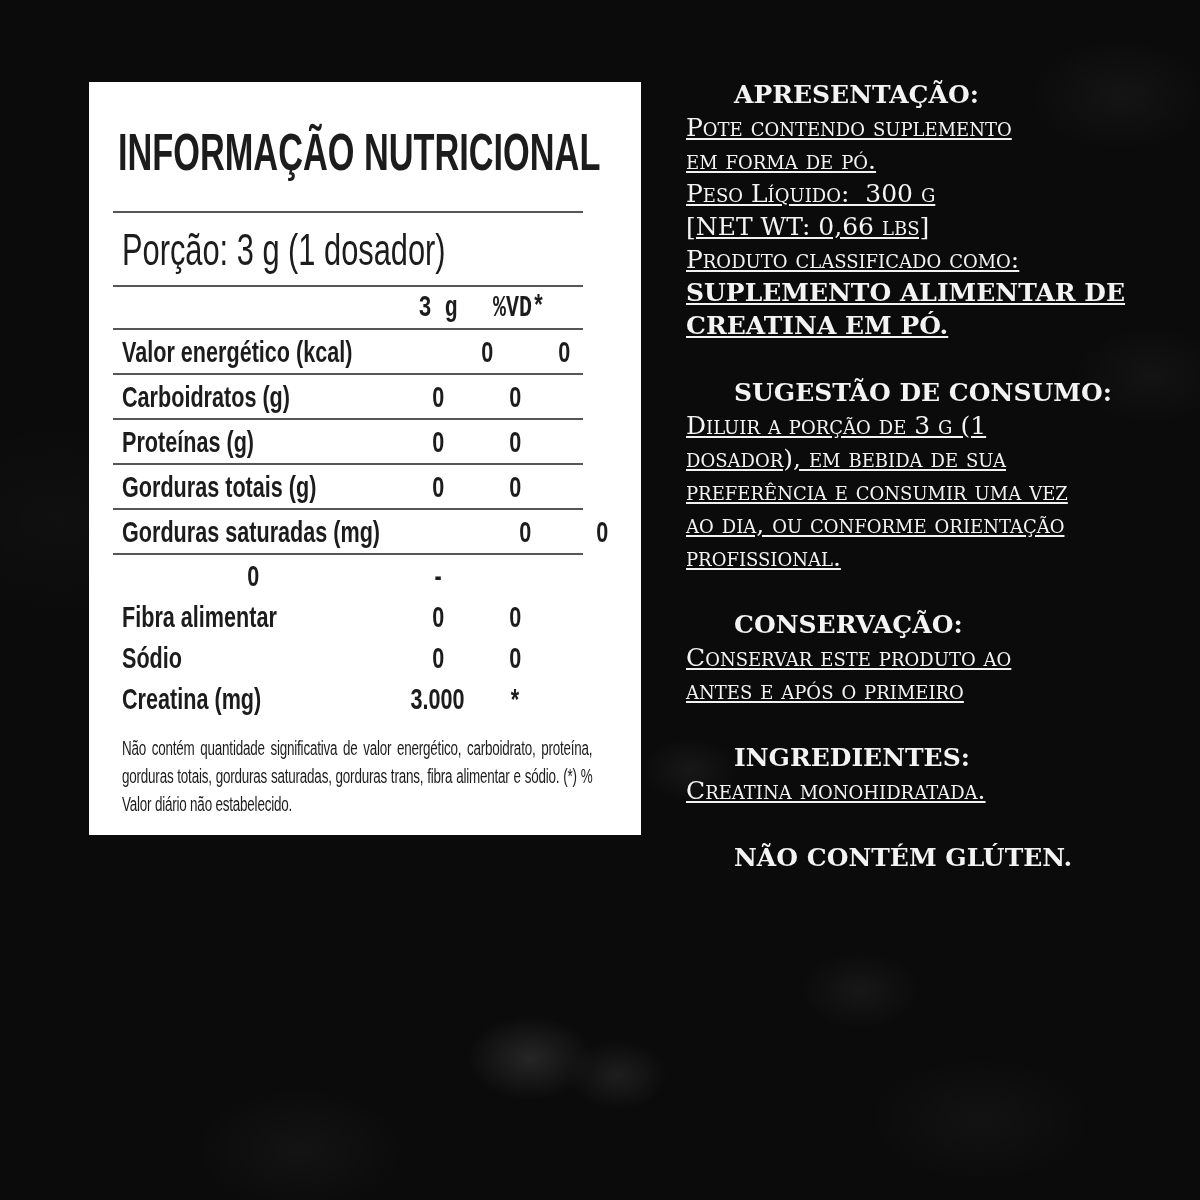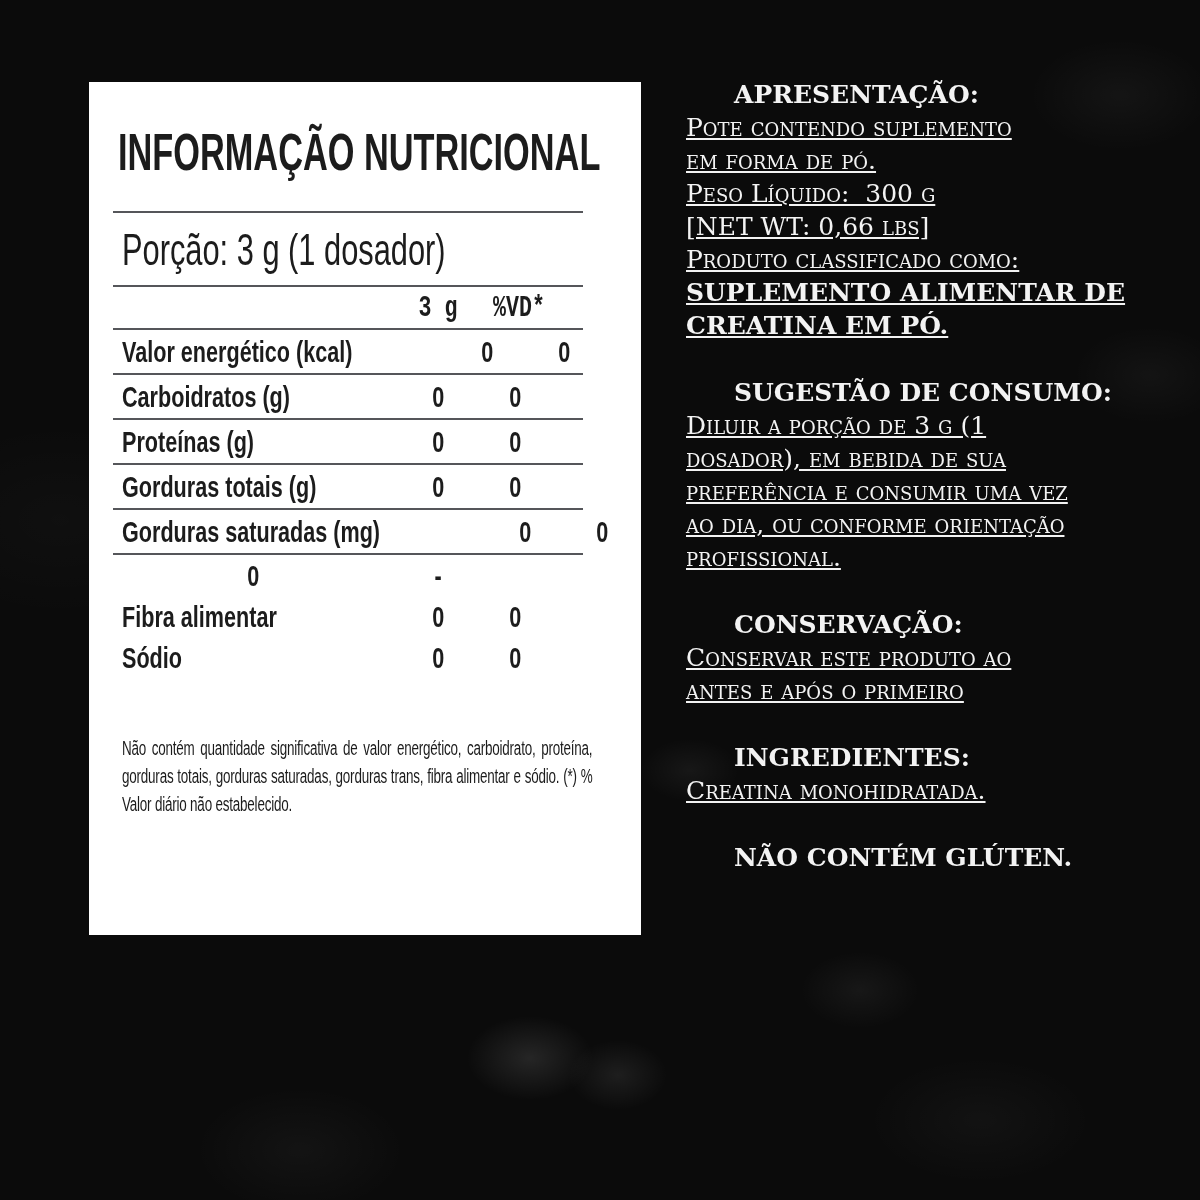--- a/index.html
+++ b/index.html
@@ -13,21 +13,21 @@
       radial-gradient(85px 55px at 860px 990px, rgba(255,255,255,0.05), transparent 70%),
       radial-gradient(130px 80px at 1120px 95px, rgba(255,255,255,0.04), transparent 70%),
       radial-gradient(110px 70px at 1150px 375px, rgba(255,255,255,0.035), transparent 70%),
       radial-gradient(70px 45px at 690px 770px, rgba(255,255,255,0.05), transparent 70%),
       radial-gradient(150px 90px at 300px 1150px, rgba(255,255,255,0.035), transparent 70%),
       radial-gradient(220px 140px at 60px 520px, rgba(255,255,255,0.02), transparent 70%),
       radial-gradient(160px 90px at 980px 1120px, rgba(255,255,255,0.03), transparent 70%);
   }
   
   .panel {
-    position:absolute; left:89px; top:82px; width:552px; height:853px;
+    position:absolute; left:89px; top:82px; width:552px; height:753px;
     background:#ffffff; color:#1c1c1c;
   }
   .cx  { display:inline-block; white-space:pre; transform-origin:0 50%; }
   .cxc { display:inline-block; white-space:pre; transform-origin:50% 50%; transform:scaleX(0.72); }
   .s66 { transform:scaleX(0.66); }
   .s70 { transform:scaleX(0.70); }
   .s72 { transform:scaleX(0.72); }
   .ptitle { position:absolute; left:29px; top:44px; font-size:52px; font-weight:bold; line-height:1; }
   .rule1 { position:absolute; left:24px; top:129px; width:470px; height:2px; background:#55565a; }
   .serving { position:absolute; left:33px; top:144px; font-size:44px; line-height:1.1; font-weight:normal; }
@@ -109,20 +109,25 @@
       <div class="trow thin">
         <span class="tlabel"><span class="cx s72">Fibra alimentar</span></span>
         <span class="tcell"><span class="cxc">0</span></span>
         <span class="tcell"><span class="cxc">0</span></span>
       </div>
       <div class="trow thin">
         <span class="tlabel"><span class="cx s72">Sódio</span></span>
         <span class="tcell"><span class="cxc">0</span></span>
         <span class="tcell"><span class="cxc">0</span></span>
       </div>
+      <div class="trow thin">
+        <span class="tlabel"><span class="cx s72">Creatina (mg)</span></span>
+        <span class="tcell"><span class="cxc">3.000</span></span>
+        <span class="tcell"><span class="cxc">*</span></span>
+      </div>
     </div>
 
     <div class="fnote">Não contém quantidade significativa de valor energético, carboidrato, proteína, gorduras totais, gorduras saturadas, gorduras trans, fibra alimentar e sódio. (*) % Valor diário não estabelecido.</div>
   </div>
 
   <div class="info">
 
     <div class="sec">
       <div class="h">APRESENTAÇÃO:</div>
       <div class="line">Pote contendo suplemento</div>

